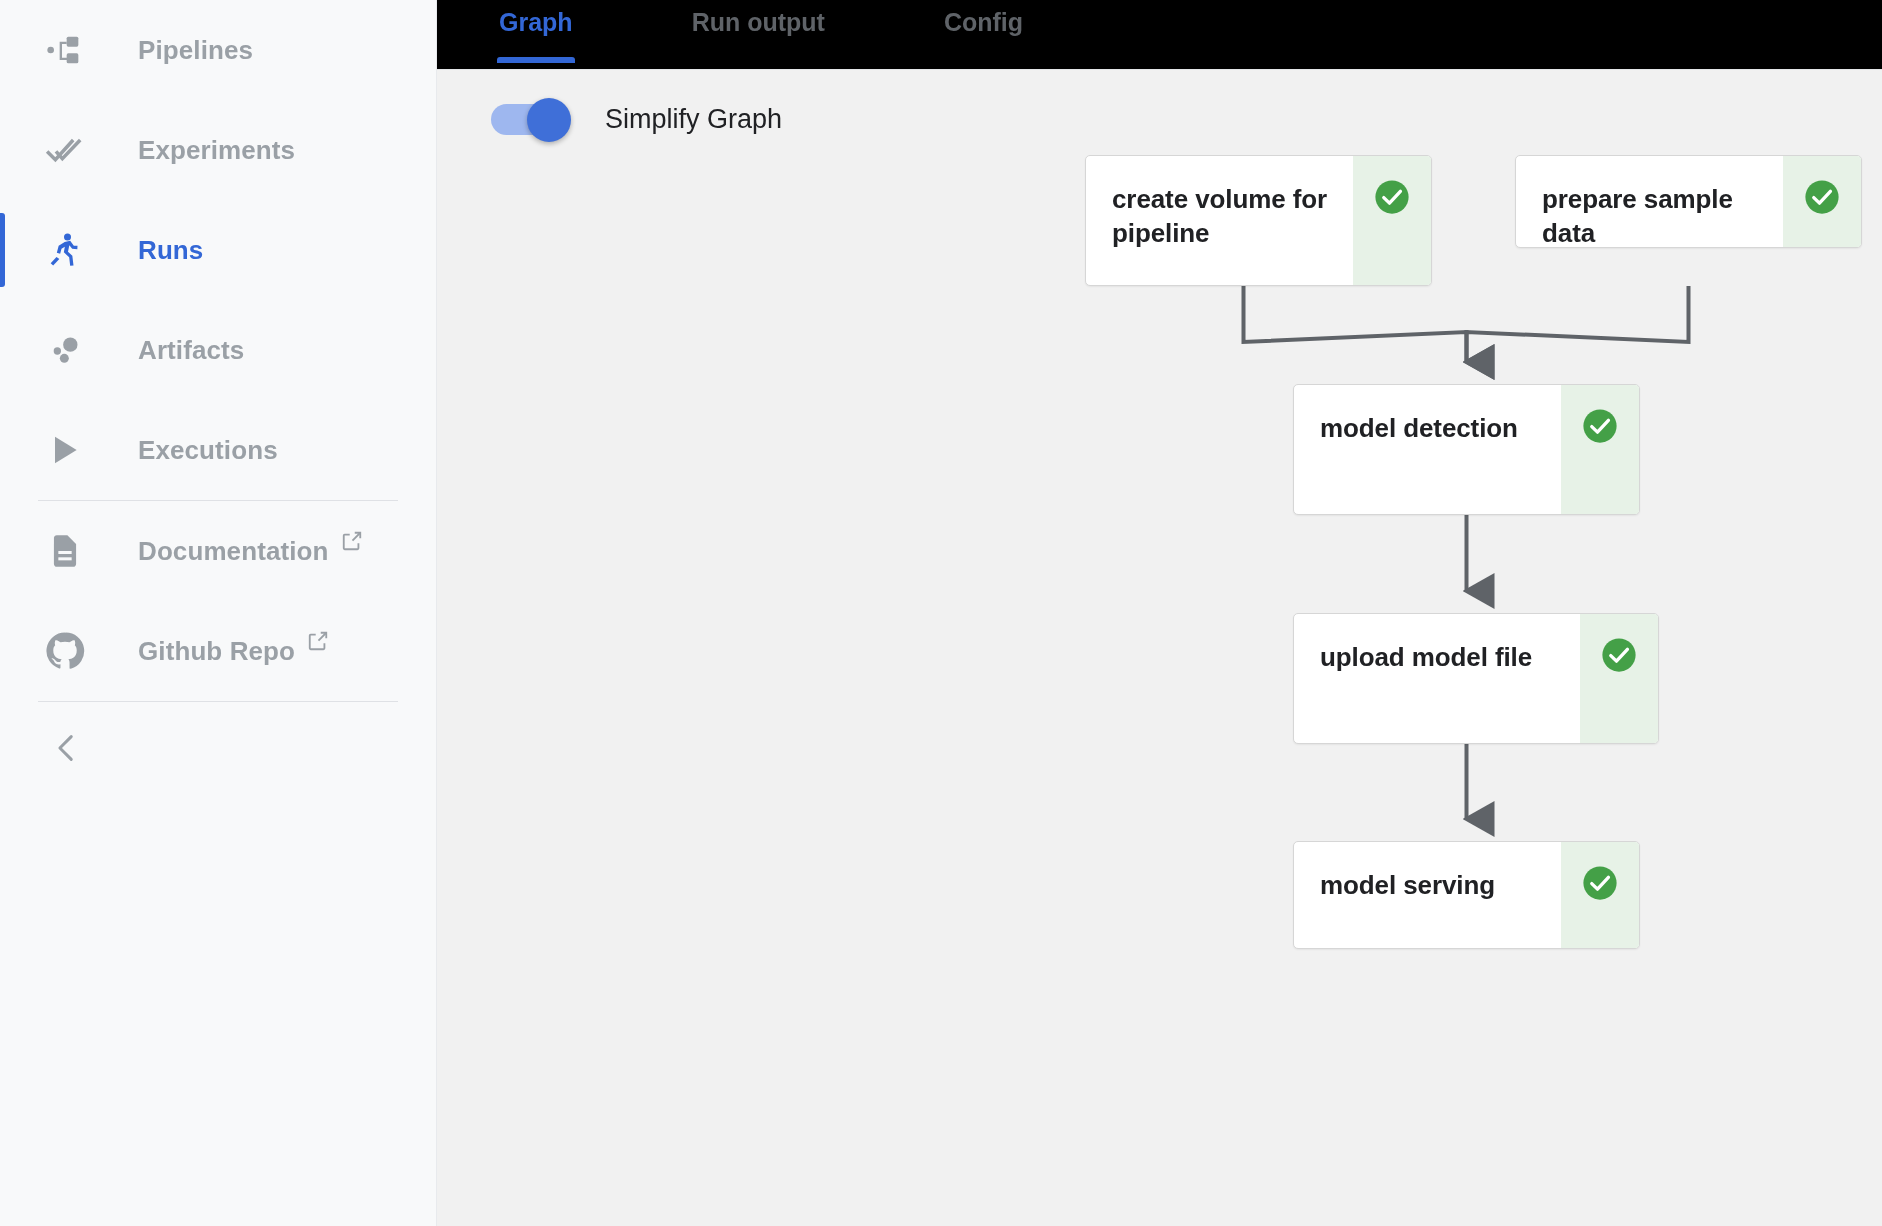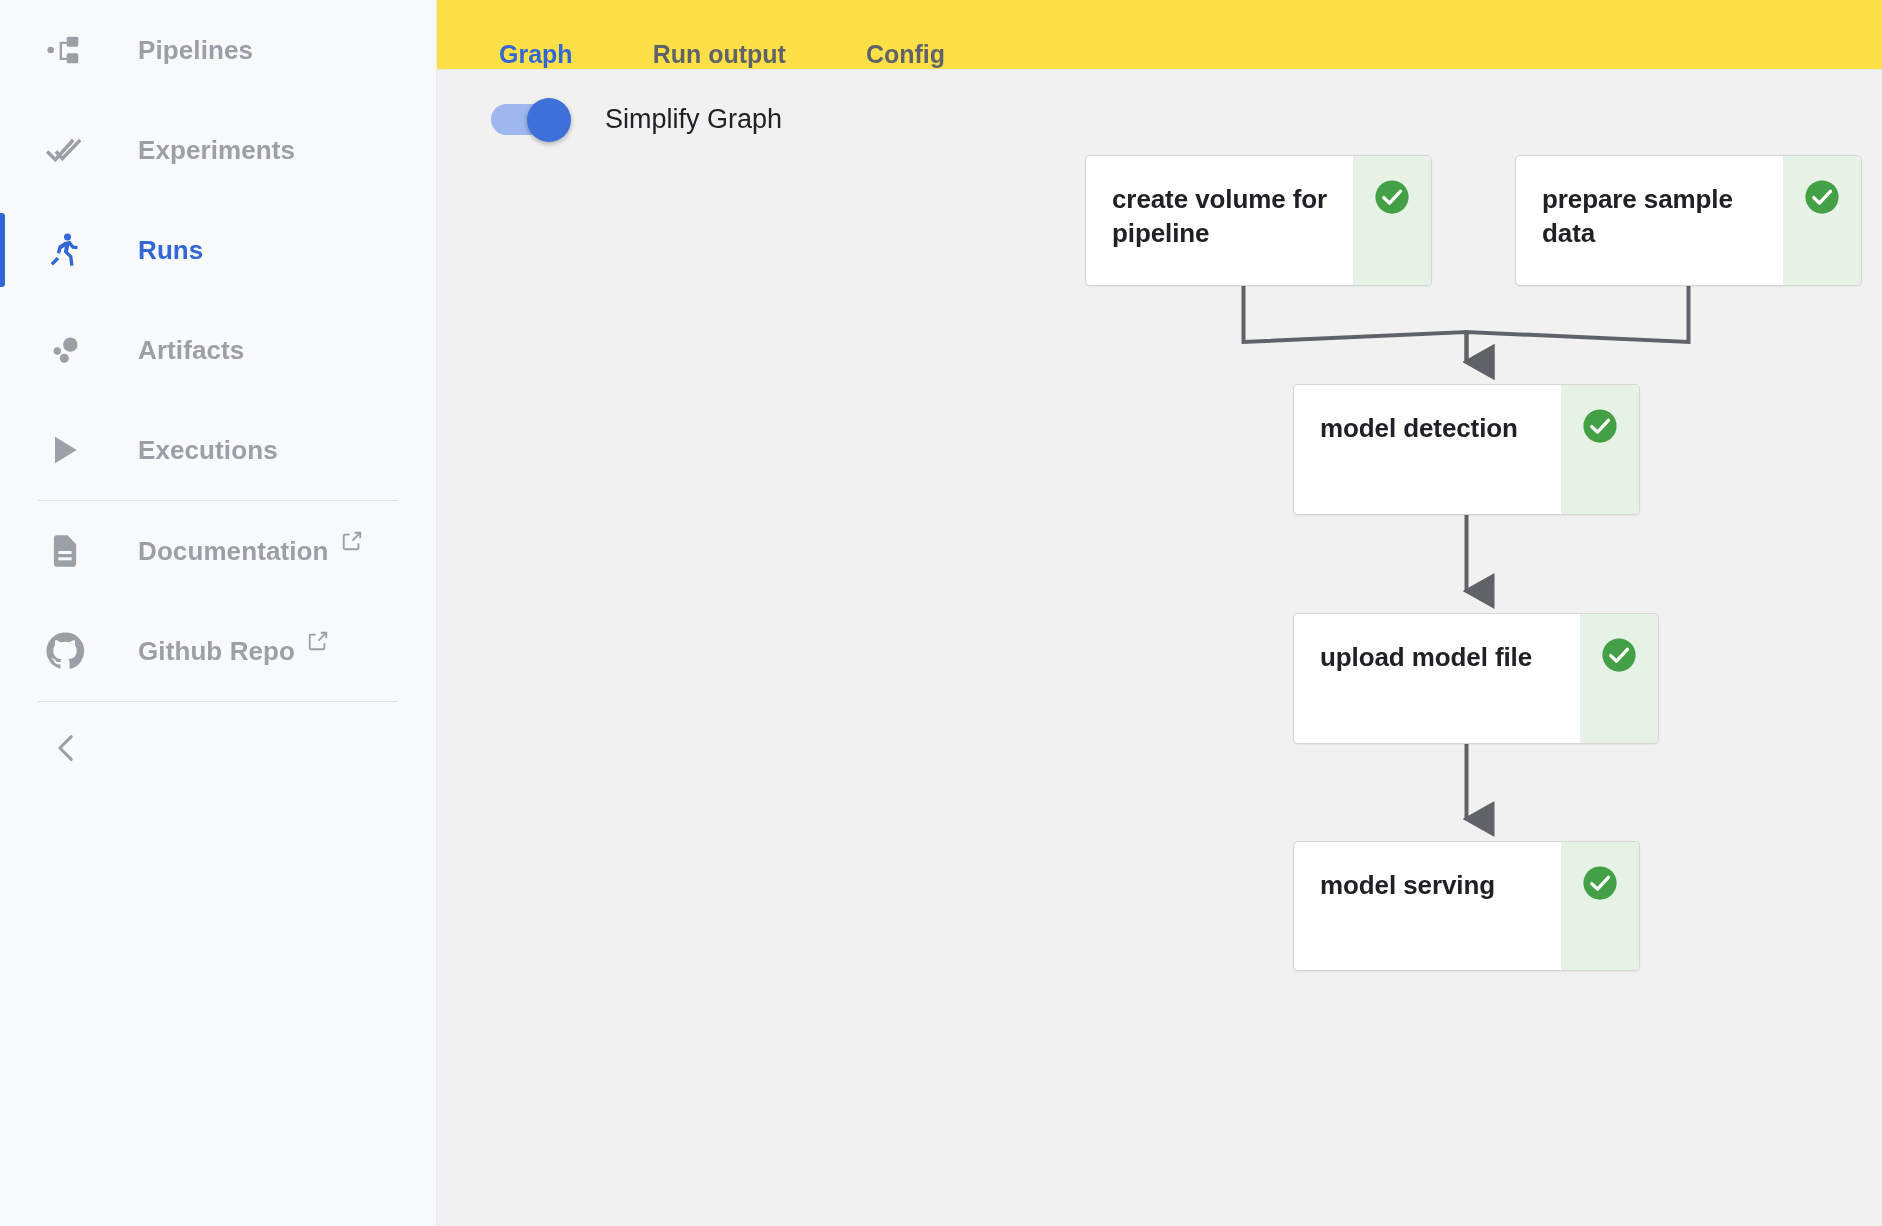--- a/index.html
+++ b/index.html
@@ -116,24 +116,25 @@
     font-size: 42px;
     font-weight: 400;
     color: #202124;
     white-space: nowrap;
     line-height: 1;
   }
 
   #tabs {
     position: relative;
     height: 70px; flex: 0 0 70px;
-    background: #fde047;
-    display: flex; align-items: flex-end;
+    background: #000000;
+    display: flex; align-items: flex-start;
     padding-left: 62px;
     border-bottom: 1px solid #e4e6e8;
+    gap: 39px;
   }
   .tab {
     position: relative;
     font-size: 25px;
     font-weight: 700;
     color: #5f6368;
     padding: 8px 0 0 0;
     margin-right: 80px;
     cursor: pointer;
     white-space: nowrap;
@@ -372,21 +373,21 @@
         <div id="nodes-layer">
             <div class="node" style="left: 648px; top: 85px; width: 347px; height: 131px;">
               <div class="node-label">create volume for pipeline</div>
               <div class="node-status" style="background: rgb(231, 242, 231);">
                 <svg width="38" height="38" viewBox="0 0 24 24">
                   <circle cx="12" cy="12" r="10.5" fill="#44a047"></circle>
                   <polyline points="6.8,12.4 10.4,15.9 17.3,8.4" fill="none" stroke="#ffffff" stroke-width="2.1" stroke-linecap="round" stroke-linejoin="round"></polyline>
                 </svg>
               </div>
             </div>
-            <div class="node" style="left: 1078px; top: 85px; width: 347px; height: 131px;">
+            <div class="node" style="left: 1078px; top: 85px; width: 347px; height: 93px;">
               <div class="node-label">prepare sample data</div>
               <div class="node-status" style="background: rgb(231, 242, 231);">
                 <svg width="38" height="38" viewBox="0 0 24 24">
                   <circle cx="12" cy="12" r="10.5" fill="#44a047"></circle>
                   <polyline points="6.8,12.4 10.4,15.9 17.3,8.4" fill="none" stroke="#ffffff" stroke-width="2.1" stroke-linecap="round" stroke-linejoin="round"></polyline>
                 </svg>
               </div>
             </div>
             <div class="node" style="left: 856px; top: 314px; width: 347px; height: 131px;">
               <div class="node-label">model detection</div>
@@ -399,21 +400,21 @@
             </div>
             <div class="node" style="left: 856px; top: 543px; width: 366px; height: 131px;">
               <div class="node-label">upload model file</div>
               <div class="node-status" style="background: rgb(231, 242, 231);">
                 <svg width="38" height="38" viewBox="0 0 24 24">
                   <circle cx="12" cy="12" r="10.5" fill="#44a047"></circle>
                   <polyline points="6.8,12.4 10.4,15.9 17.3,8.4" fill="none" stroke="#ffffff" stroke-width="2.1" stroke-linecap="round" stroke-linejoin="round"></polyline>
                 </svg>
               </div>
             </div>
-            <div class="node" style="left: 856px; top: 771px; width: 347px; height: 130px; justify-content: space-between;">
+            <div class="node" style="left: 856px; top: 771px; width: 347px; height: 108px; justify-content: space-between;">
               <div class="node-label">model serving</div>
               <div class="node-status" style="background: rgb(231, 242, 231);">
                 <svg width="38" height="38" viewBox="0 0 24 24">
                   <circle cx="12" cy="12" r="10.5" fill="#44a047"></circle>
                   <polyline points="6.8,12.4 10.4,15.9 17.3,8.4" fill="none" stroke="#ffffff" stroke-width="2.1" stroke-linecap="round" stroke-linejoin="round"></polyline>
                 </svg>
               </div>
             </div>
           </div>
       </div>

